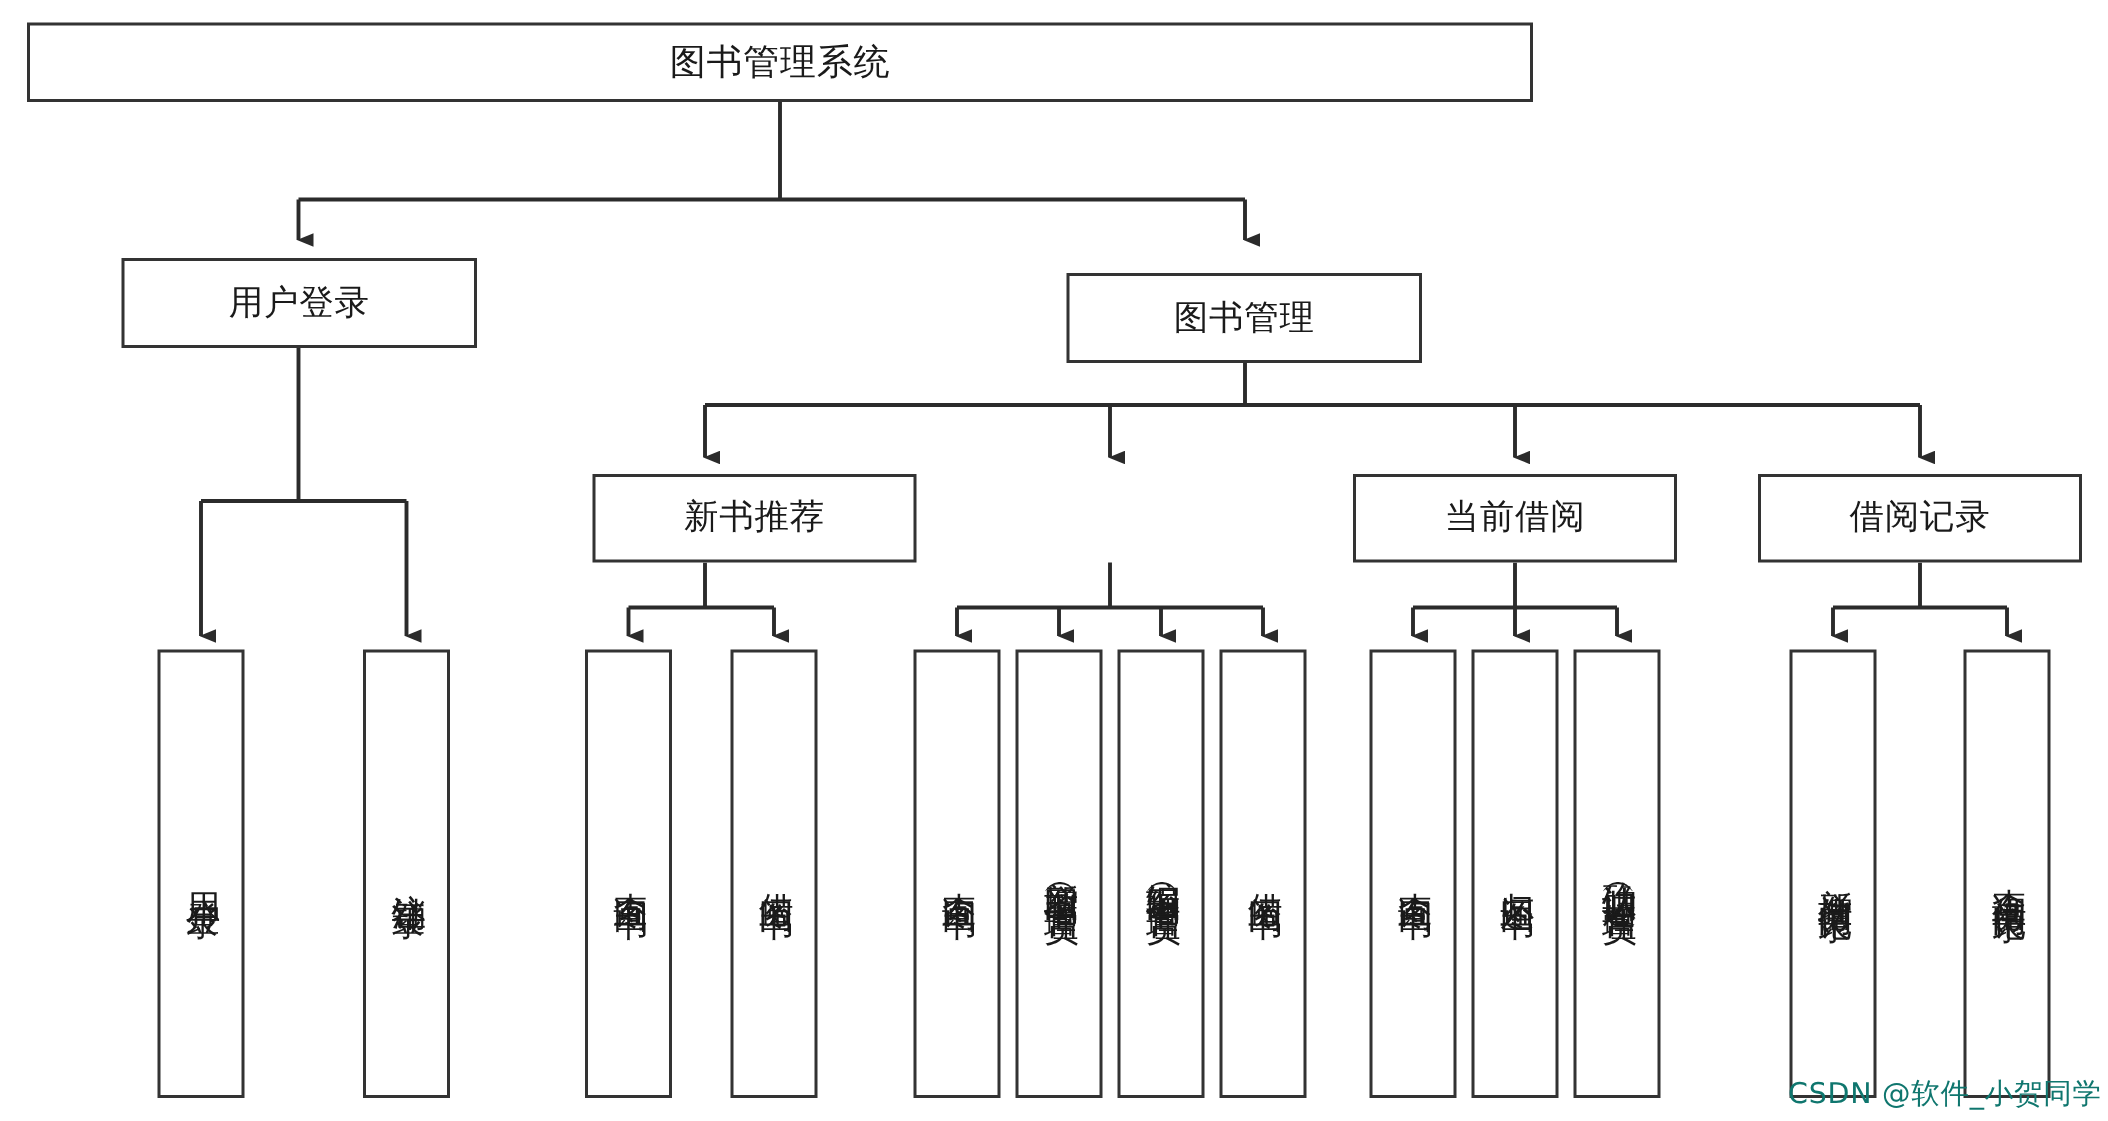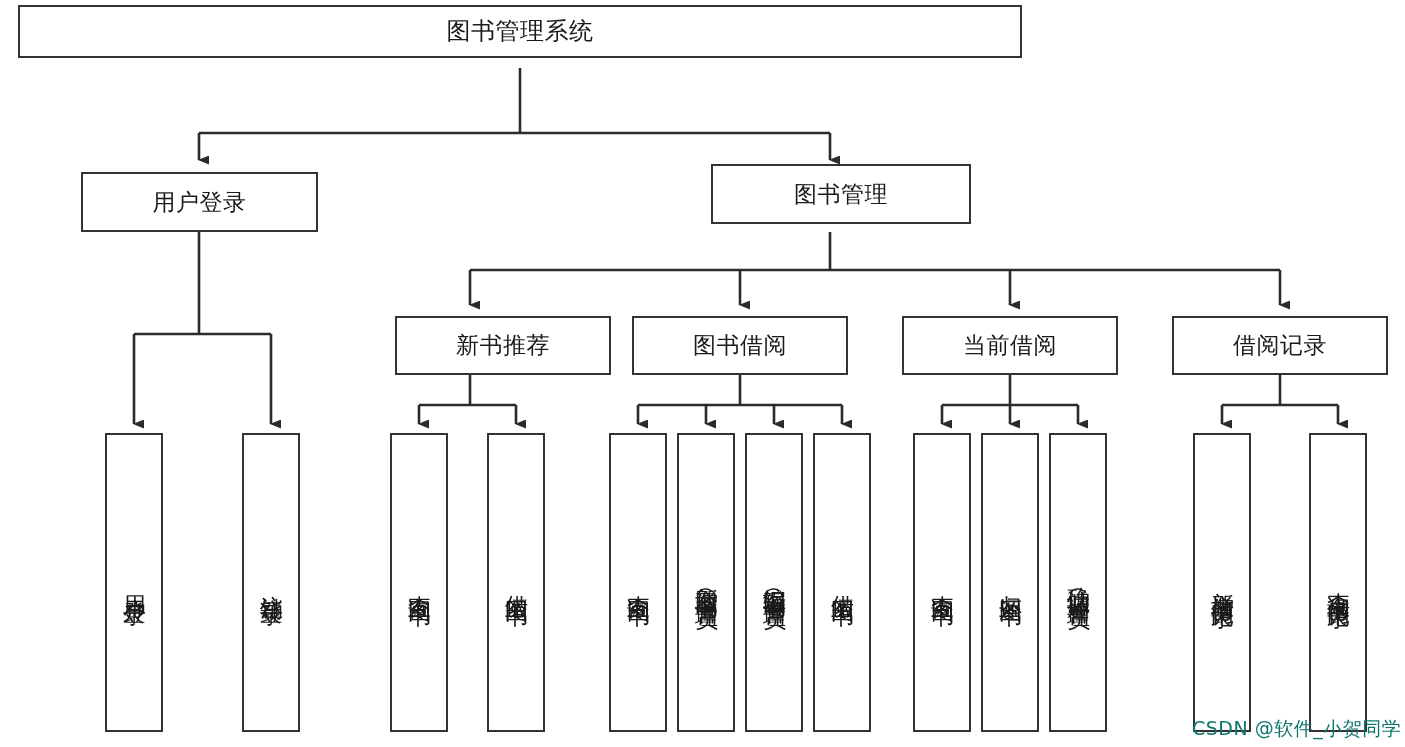--- a/index.html
+++ b/index.html
@@ -115,36 +115,33 @@
       <path d="M1010,405 L1010,424" marker-end="url(#arrow)"></path>
       <path d="M1078,405 L1078,424" marker-end="url(#arrow)"></path>
 
       <path d="M1280,375 L1280,405"></path>
       <path d="M1222,405 L1338,405"></path>
       <path d="M1222,405 L1222,424" marker-end="url(#arrow)"></path>
       <path d="M1338,405 L1338,424" marker-end="url(#arrow)"></path>
     </g>
   </svg>
 
-  <div class="node root horiz" style="left:18px; top:5px; width:1004px; height:53px;">
+  <div class="node root horiz" style="left:18px; top:15px; width:1004px; height:53px;">
     <span class="label">图书管理系统</span>
   </div>
 
   <div class="node horiz" style="left:81px; top:172px; width:237px; height:60px;">
     <span class="label">用户登录</span>
   </div>
-  <div class="node horiz" style="left:711px; top:164px; width:260px; height:60px;">
+  <div class="node horiz" style="left:711px; top:182px; width:237px; height:60px;">
     <span class="label">图书管理</span>
   </div>
 
   <div class="node horiz" style="left:362px; top:316px; width:216px; height:59px;margin-left:33px;">
     <span class="label">新书推荐</span>
-  </div>
-  <div class="node horiz" style="left:632px; top:316px; width:216px; height:59px;">
-    <span class="label">图书借阅</span>
   </div>
   <div class="node horiz" style="left:1172px; top:316px; width:216px; height:59px;">
     <span class="label">借阅记录</span>
   </div>
   <div class="node horiz" style="left:902px; top:316px; width:216px; height:59px;">
     <span class="label">当前借阅</span>
   </div>
 
   <div class="node leaf" style="left:105px; top:433px; width:58px; height:299px;">
     <span class="label">用户登录</span>

